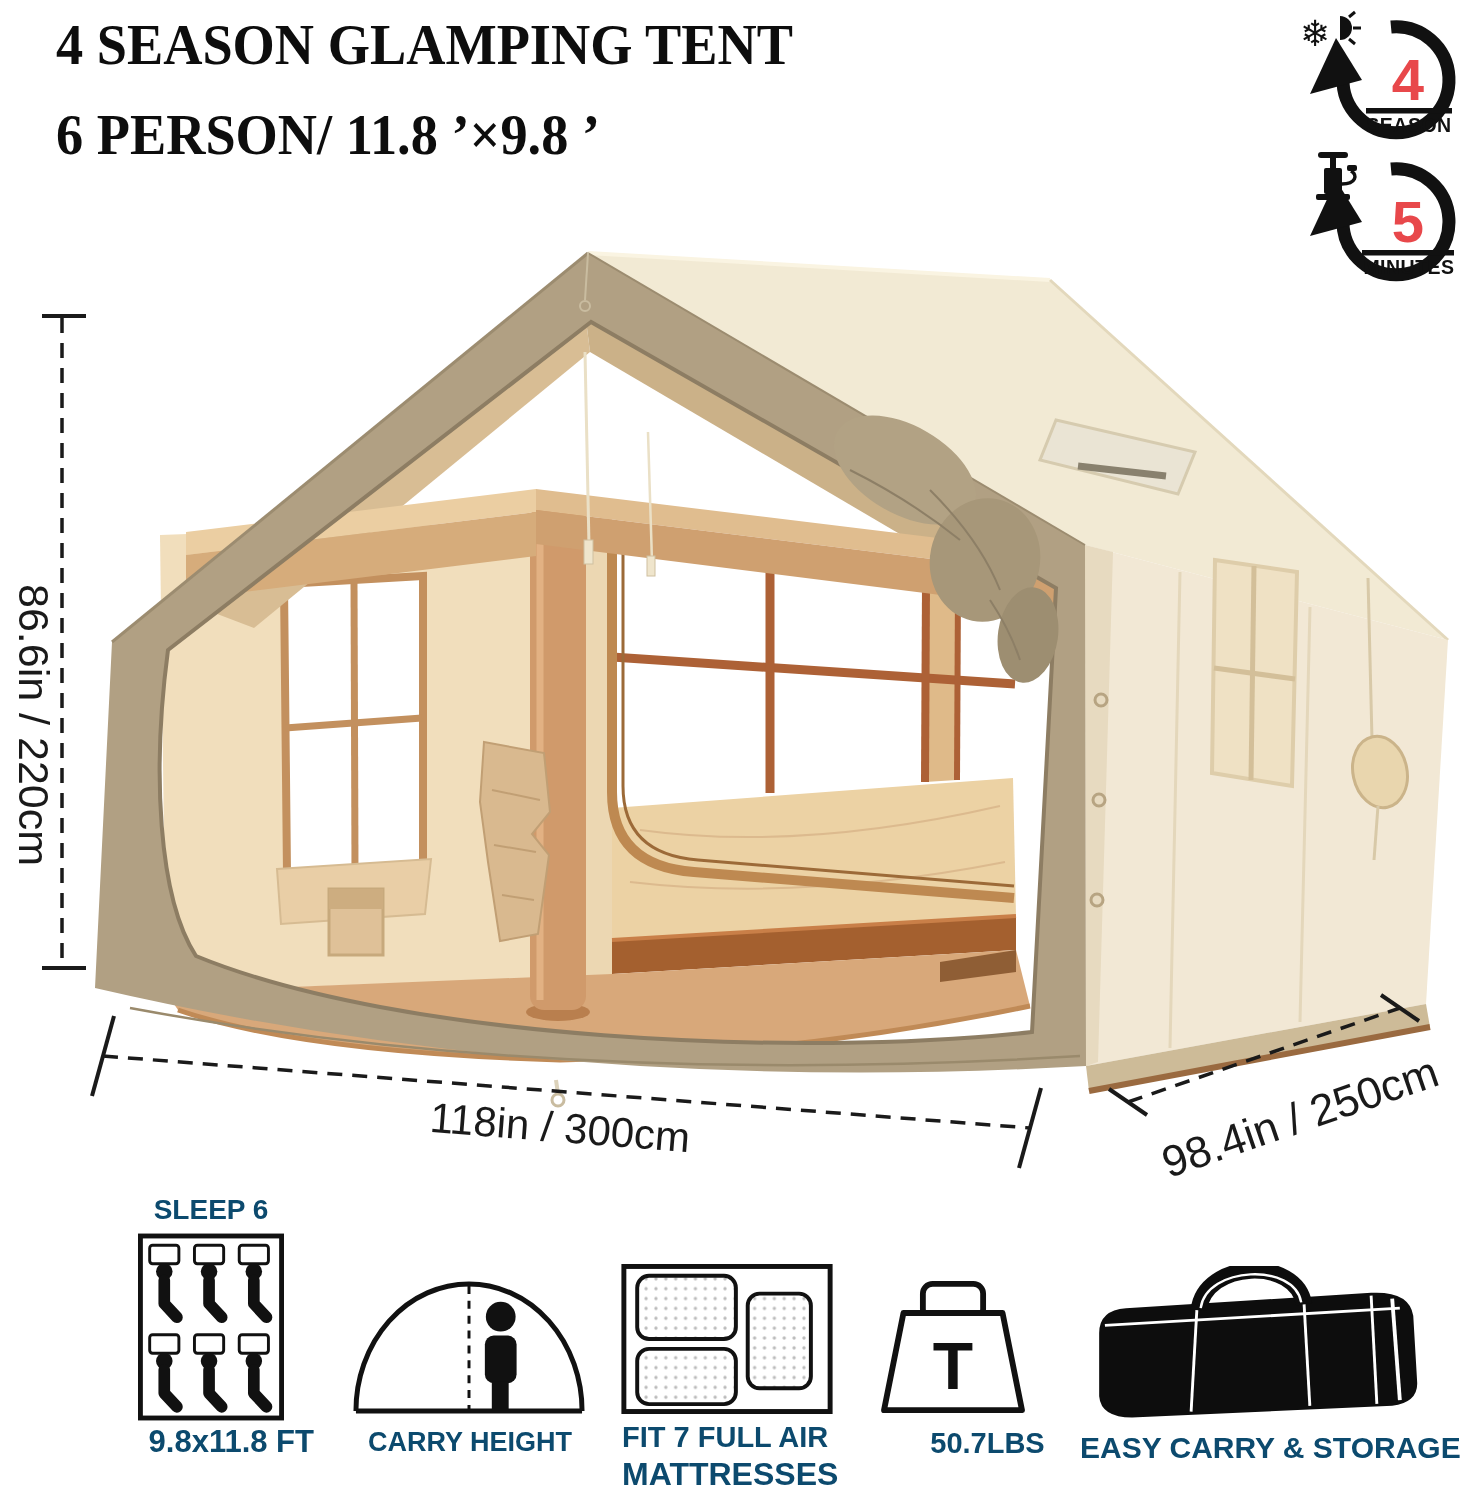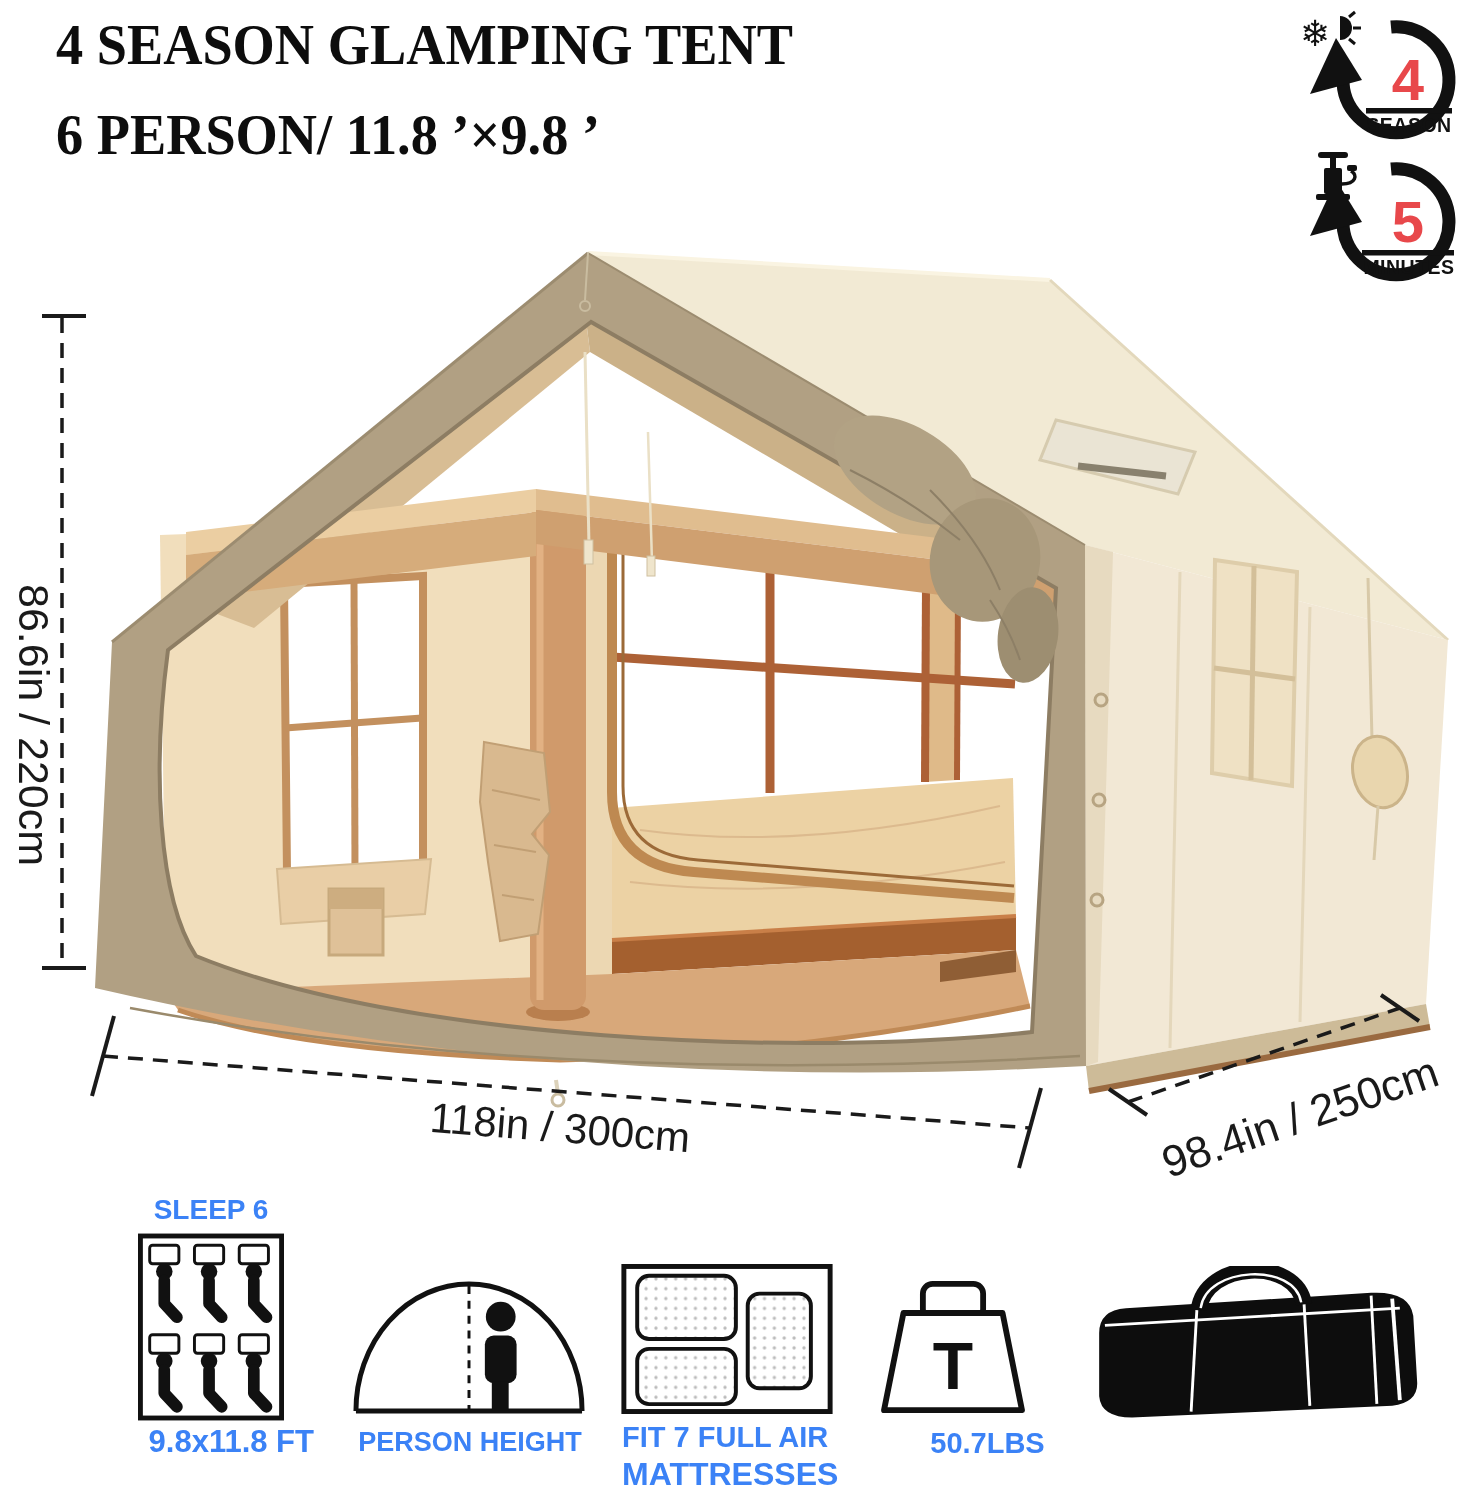--- a/index.html
+++ b/index.html
@@ -16,21 +16,21 @@
   .blbl{font:700 19.5px "Liberation Sans",sans-serif;letter-spacing:.5px;}
   
   .scene{position:absolute;left:0;top:0;width:1470px;height:1494px;}
   
   .dim{position:absolute;color:#1a1a1a;white-space:nowrap;}
   .dim-h{left:8px;top:482px;height:486px;width:50px;display:flex;align-items:center;justify-content:center;
          writing-mode:vertical-rl;text-orientation:sideways;font-size:43px;}
   .dim-w{left:310px;top:1104px;width:500px;text-align:center;font-size:42px;transform:rotate(4.5deg);}
   .dim-d{left:1140px;top:1092px;width:320px;text-align:center;font-size:44px;transform:rotate(-19deg);}
   
-  .feat-title,.feat-cap{position:absolute;color:#3b82f6;font-weight:700;white-space:nowrap;}
+  .feat-title,.feat-cap{position:absolute;color:#0c4a6e;font-weight:700;white-space:nowrap;}
   .ficon{position:absolute;}
   .ficon svg{display:block;}
 </style>
 </head>
 <body>
 
 <div class="canvas">
 
   <div class="title">
     <div>4 SEASON GLAMPING TENT</div>
@@ -239,21 +239,21 @@
   <div class="ficon" style="left:350px;top:1262px">
     <svg width="238" height="156" viewBox="0 0 240 157">
       <path d="M6,150 A114,128 0 0 1 234,150" fill="#fff" stroke="#111" stroke-width="5"></path>
       <line x1="6" y1="150" x2="234" y2="150" stroke="#111" stroke-width="5"></line>
       <line x1="120" y1="24" x2="120" y2="148" stroke="#111" stroke-width="3" stroke-dasharray="8 7"></line>
       <circle cx="152" cy="55" r="15" fill="#111"></circle>
       <rect x="136" y="74" width="32" height="48" rx="9" fill="#111"></rect>
       <rect x="143" y="120" width="17" height="30" fill="#111"></rect>
     </svg>
   </div>
-  <div class="feat-cap" style="left:345px;top:1427px;width:250px;text-align:center;font-size:27px">PERSON HEIGHT</div>
+  <div class="feat-cap" style="left:345px;top:1427px;width:250px;text-align:center;font-size:27px">CARRY HEIGHT</div>
 
   <div class="ficon" style="left:621px;top:1264px">
     <svg width="212" height="150" viewBox="0 0 214 152">
       <defs>
         <pattern id="dots" width="10" height="10" patternUnits="userSpaceOnUse">
           <circle cx="5" cy="5" r="1.7" fill="#bbbbbb"></circle>
         </pattern>
       </defs>
       <rect x="2.5" y="2.5" width="209" height="147" fill="#fff" stroke="#111" stroke-width="5"></rect>
       <rect x="16" y="12" width="100" height="64" rx="12" fill="url(#dots)" stroke="#111" stroke-width="4"></rect>
@@ -278,14 +278,15 @@
       <path d="M16,70 Q16,46 44,44 L300,28 Q340,26 344,52 L348,120 Q350,142 322,146 L56,158 Q18,160 16,136 Z" fill="#0d0d0d"></path>
       <path d="M22,62 L330,44" stroke="#fff" stroke-width="3" fill="none"></path>
       <path d="M300,31 L306,144" stroke="#fff" stroke-width="3" fill="none"></path>
       <path d="M322,34 L330,140" stroke="#fff" stroke-width="4" fill="none"></path>
       <path d="M120,46 C126,-6 222,-10 230,40" stroke="#0d0d0d" stroke-width="17" fill="none"></path>
       <path d="M122,44 C128,0 220,-4 227,38" stroke="#fff" stroke-width="2.5" fill="none"></path>
       <path d="M118,46 L112,152" stroke="#fff" stroke-width="3" fill="none"></path>
       <path d="M230,40 L236,146" stroke="#fff" stroke-width="3" fill="none"></path>
     </svg>
   </div>
+  <div class="feat-cap" style="left:1080px;top:1431px;width:360px;text-align:center;font-size:30px">EASY CARRY &amp; STORAGE</div>
 
 </div>
 
 </body></html>

